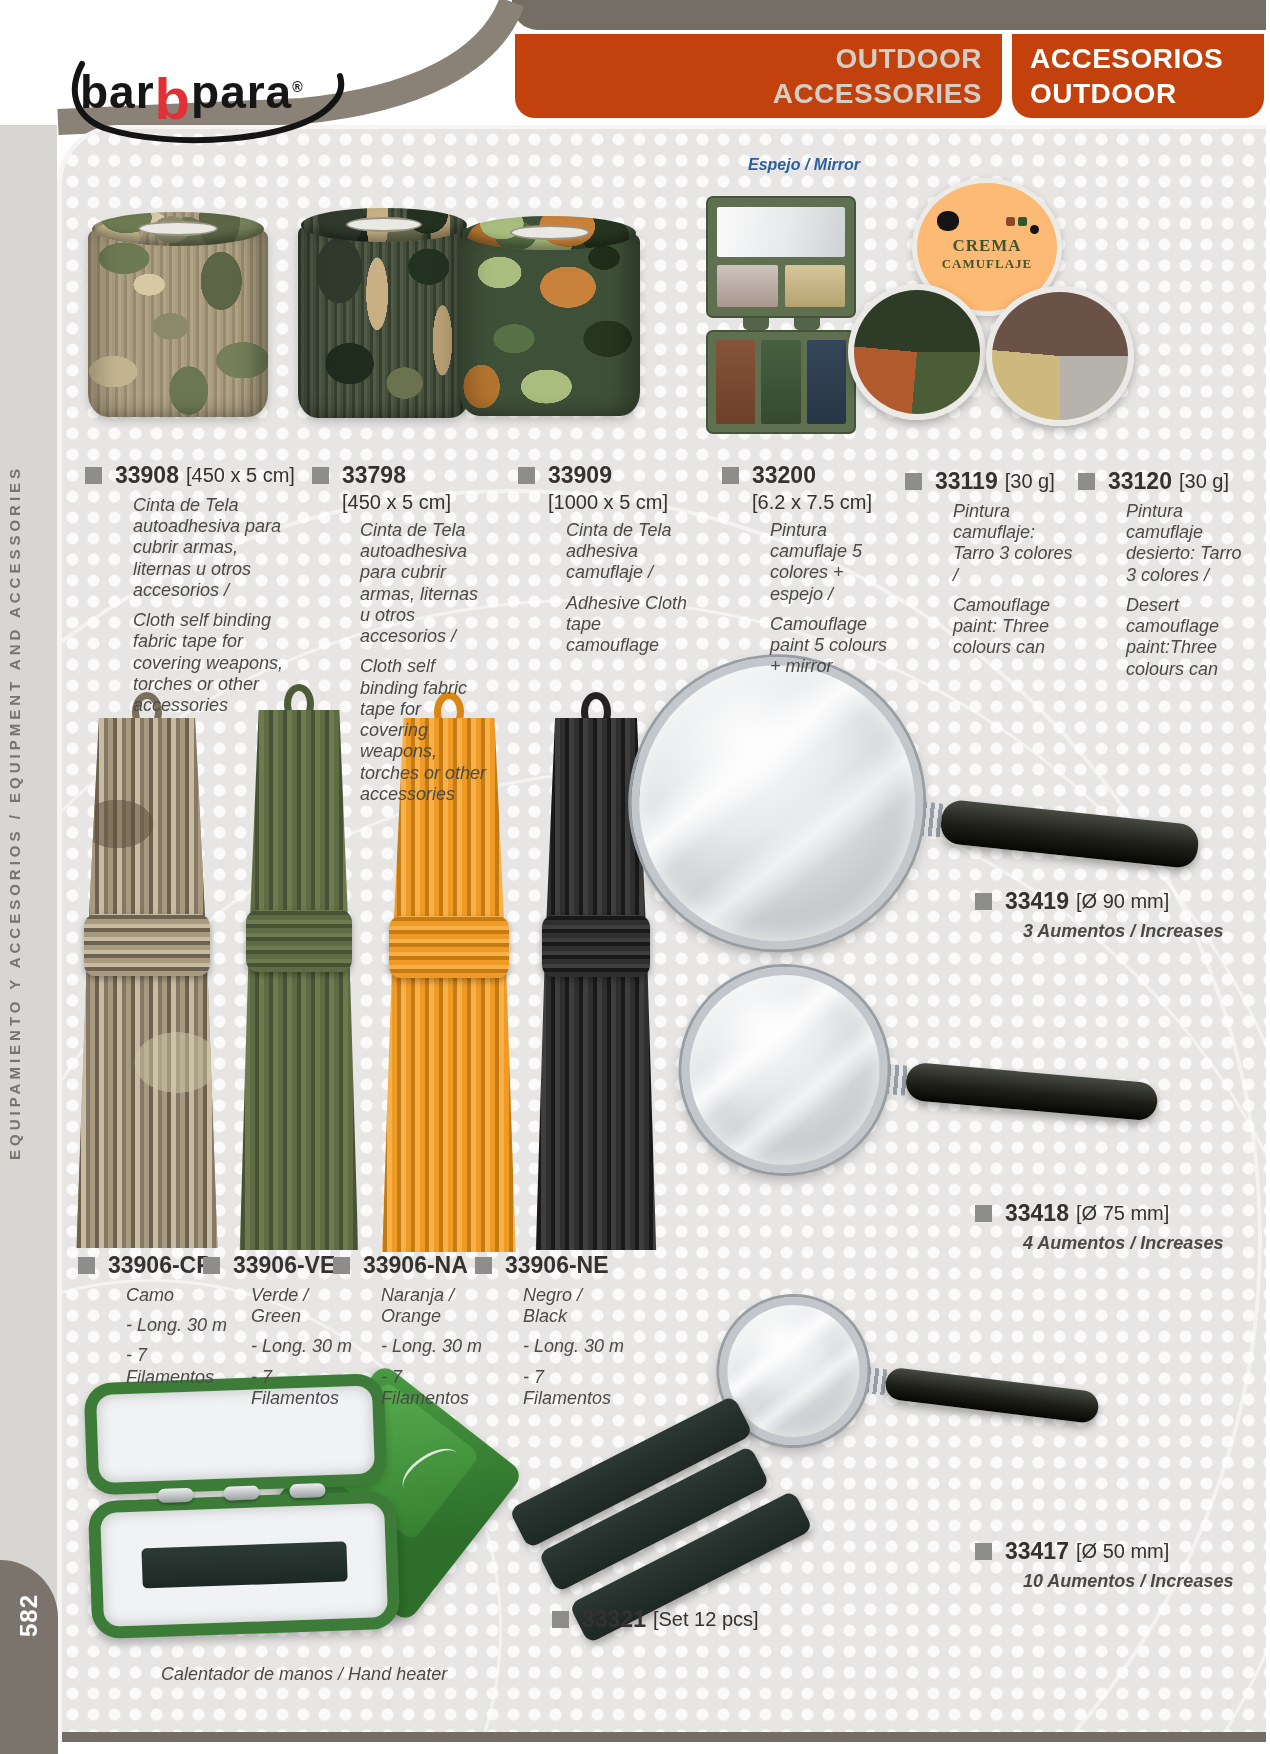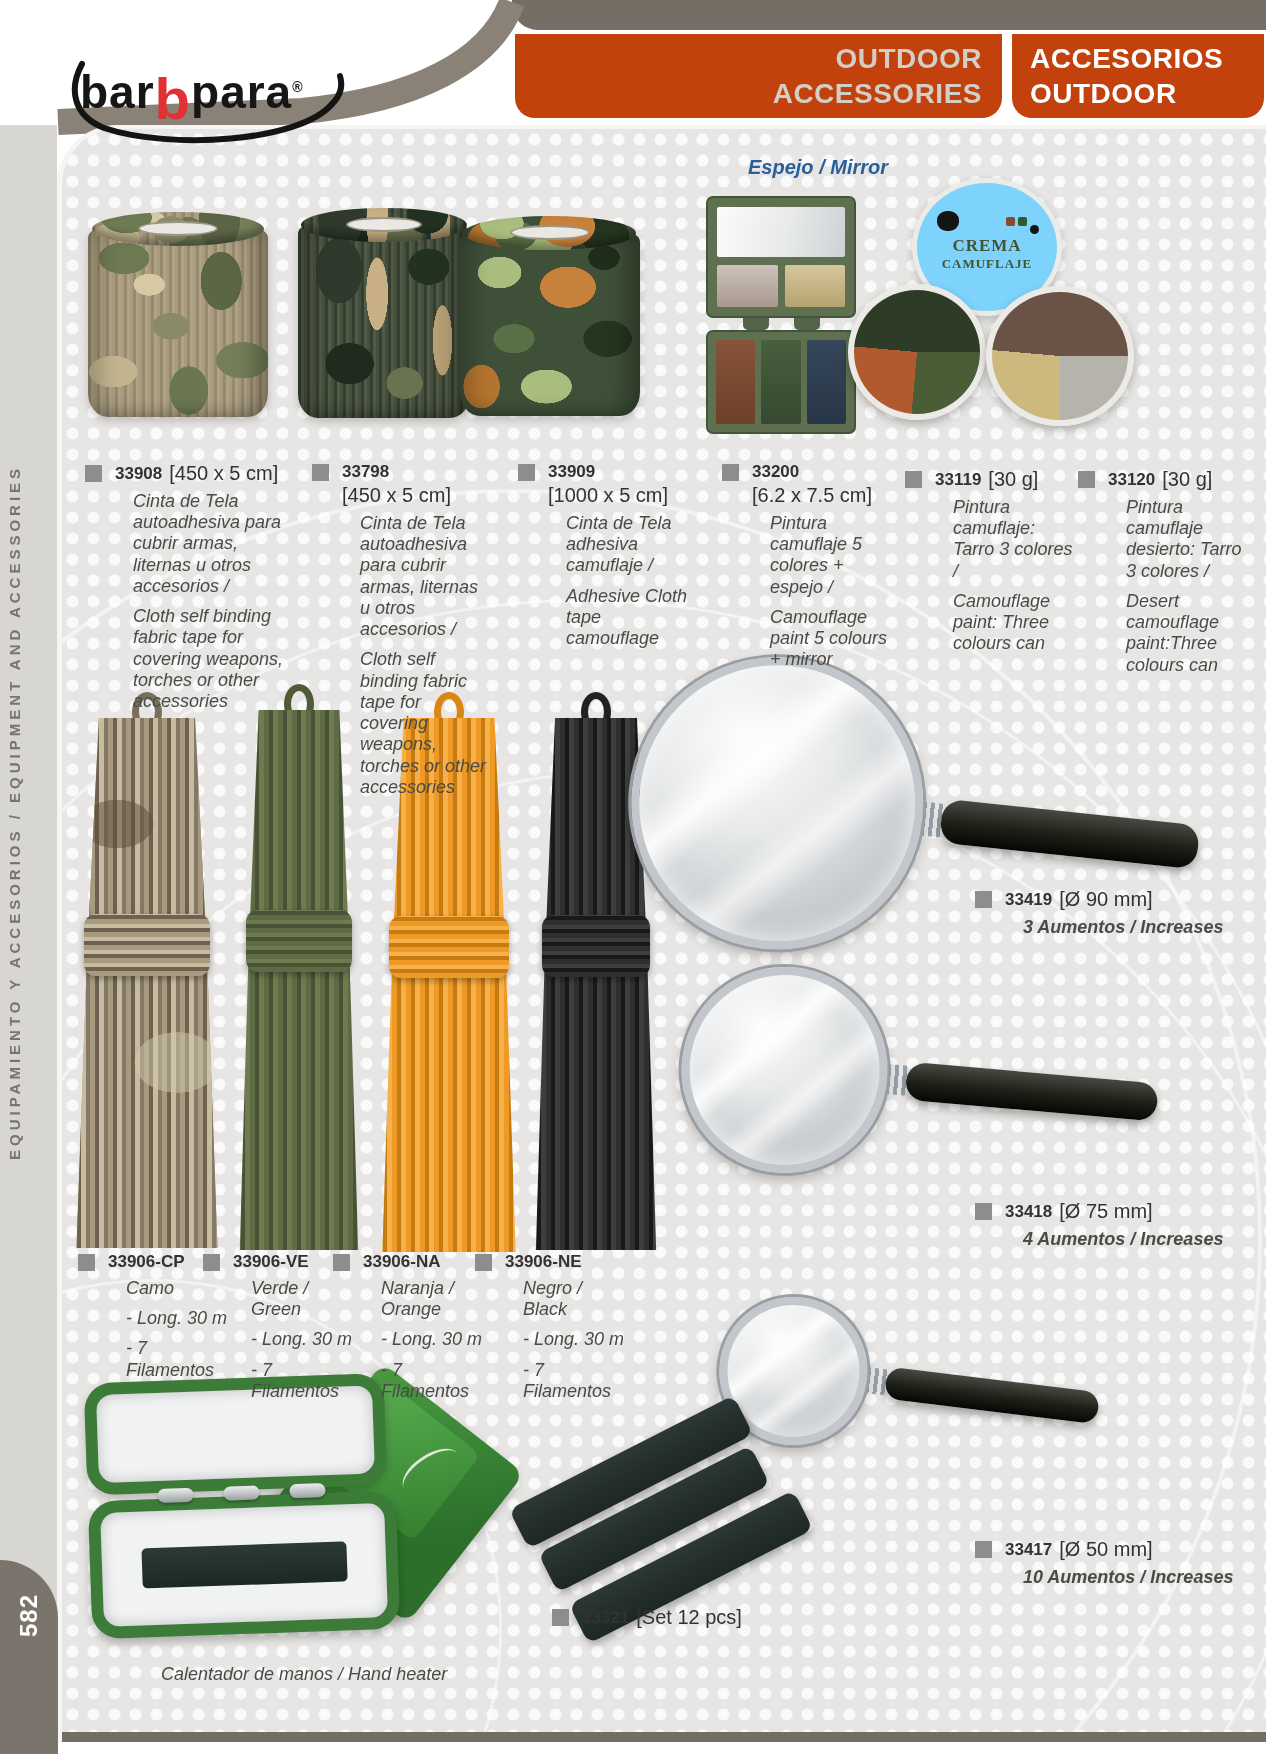--- a/index.html
+++ b/index.html
@@ -41,28 +41,28 @@
   .arc1 { width:1500px; height:1500px; left:-300px; top:360px; }
   .arc2 { width:1500px; height:1500px; left:-230px; top:470px; border-width:3px; }
   .arc3 { width:1400px; height:1400px; left:-120px; top:640px; border-width:3px; }
   .arc4 { width:700px; height:700px; left:-260px; top:1150px; border-width:3px; }
   .bottom-edge { position:absolute; left:0; right:0; bottom:0; height:10px; background:#736d65; }
 
   
   .plabel { position:absolute; z-index:6; }
   .code-line { display:flex; align-items:center; }
   .bullet { width:17px; height:17px; background:#8d8d8b; margin-right:13px; flex:0 0 auto; }
-  .code { font-weight:bold; font-size:17px; color:#343230; white-space:nowrap; }
+  .code { font-weight:bold; font-size:23px; color:#343230; white-space:nowrap; }
   .psize { font-weight:normal; font-size:20px; color:#343230; margin-left:7px; white-space:nowrap; }
   .size-line { display:block; font-size:20px; color:#343230; margin:2px 0 0 30px; }
   .pdesc { font-style:italic; font-size:18px; line-height:1.18; color:#4b4a47; margin:6px 0 0 48px; }
   .pdesc p { margin-bottom:9px; }
   .pdesc p:last-child { margin-bottom:0; }
   .pdesc-bold { font-weight:bold; }
-  .mirror-note { position:absolute; left:748px; top:156px; font-style:italic; font-weight:bold; font-size:20px; color:#2b5f9c; z-index:6; }
+  .mirror-note { position:absolute; left:748px; top:156px; font-style:italic; font-weight:bold; font-size:16px; color:#2b5f9c; z-index:6; }
 
   
   .tape { position:absolute; z-index:5; }
   .tape-body { position:absolute; left:0; right:0; top:16px; bottom:0;
     border-radius:14px 14px 20px 20px / 10px 10px 24px 24px;
     box-shadow:inset -14px 0 20px rgba(0,0,0,0.28), inset 14px 0 18px rgba(0,0,0,0.18), 0 4px 8px rgba(0,0,0,0.18); }
   .tape-top { position:absolute; left:2%; width:96%; top:0; height:34px; border-radius:50%;
     box-shadow:inset 0 -6px 10px rgba(0,0,0,0.35); }
   .tape-core { position:absolute; left:27%; width:46%; top:9px; height:15px; border-radius:50%;
     background:#eae8e2; border:2px solid #9a9386; }
@@ -103,21 +103,21 @@
   .hinge-row { display:flex; justify-content:space-around; padding:0 24px; }
   .hinge-tab { width:26px; height:12px; background:#53644a; border-radius:0 0 5px 5px; }
   .compact-base { background:#5f7050; border:2px solid #44543a; border-radius:7px; padding:8px; display:flex; gap:6px; height:104px; }
   .paint-bar { flex:1; border-radius:2px; }
   .bar-brown { background:linear-gradient(180deg,#86543a,#6d4028); }
   .bar-green { background:linear-gradient(180deg,#47603f,#35492f); }
   .bar-navy  { background:linear-gradient(180deg,#35475a,#273646); }
 
   
   .can { position:absolute; border-radius:50%; z-index:5; }
-  .can-lid { left:912px; top:178px; width:150px; height:138px; background:#7dd3fc; border:5px solid #ebebe7;
+  .can-lid { left:912px; top:178px; width:150px; height:138px; background:#fdba74; border:5px solid #ebebe7;
     box-shadow:0 3px 8px rgba(0,0,0,0.2); display:flex; flex-direction:column; align-items:center; justify-content:center; }
   .can-lid-t1 { font-family:"Liberation Serif", serif; font-weight:bold; font-size:17px; color:#45542f; letter-spacing:1px; margin-top:14px; }
   .can-lid-t2 { font-family:"Liberation Serif", serif; font-weight:bold; font-size:13px; color:#45542f; letter-spacing:1px; }
   .can-chips { position:absolute; right:18px; top:34px; display:flex; gap:3px; }
   .can-chip { width:9px; height:9px; border-radius:2px; }
   .chip1 { background:#8a4a2a; } .chip2 { background:#2f5a2f; } .chip3 { background:#141414; border-radius:50%; margin-top:8px; }
   .can-logo-blob { position:absolute; left:20px; top:28px; width:22px; height:20px; background:#141414; border-radius:45%; }
   .can-open { border:6px solid #eceae6; box-shadow:0 4px 10px rgba(0,0,0,0.25); }
   .can-open-green { left:848px; top:284px; width:138px; height:136px;
     background:conic-gradient(from 90deg, #4a5d36 0 95deg, #b05a2e 95deg 185deg, #2e3b26 185deg 360deg); }

